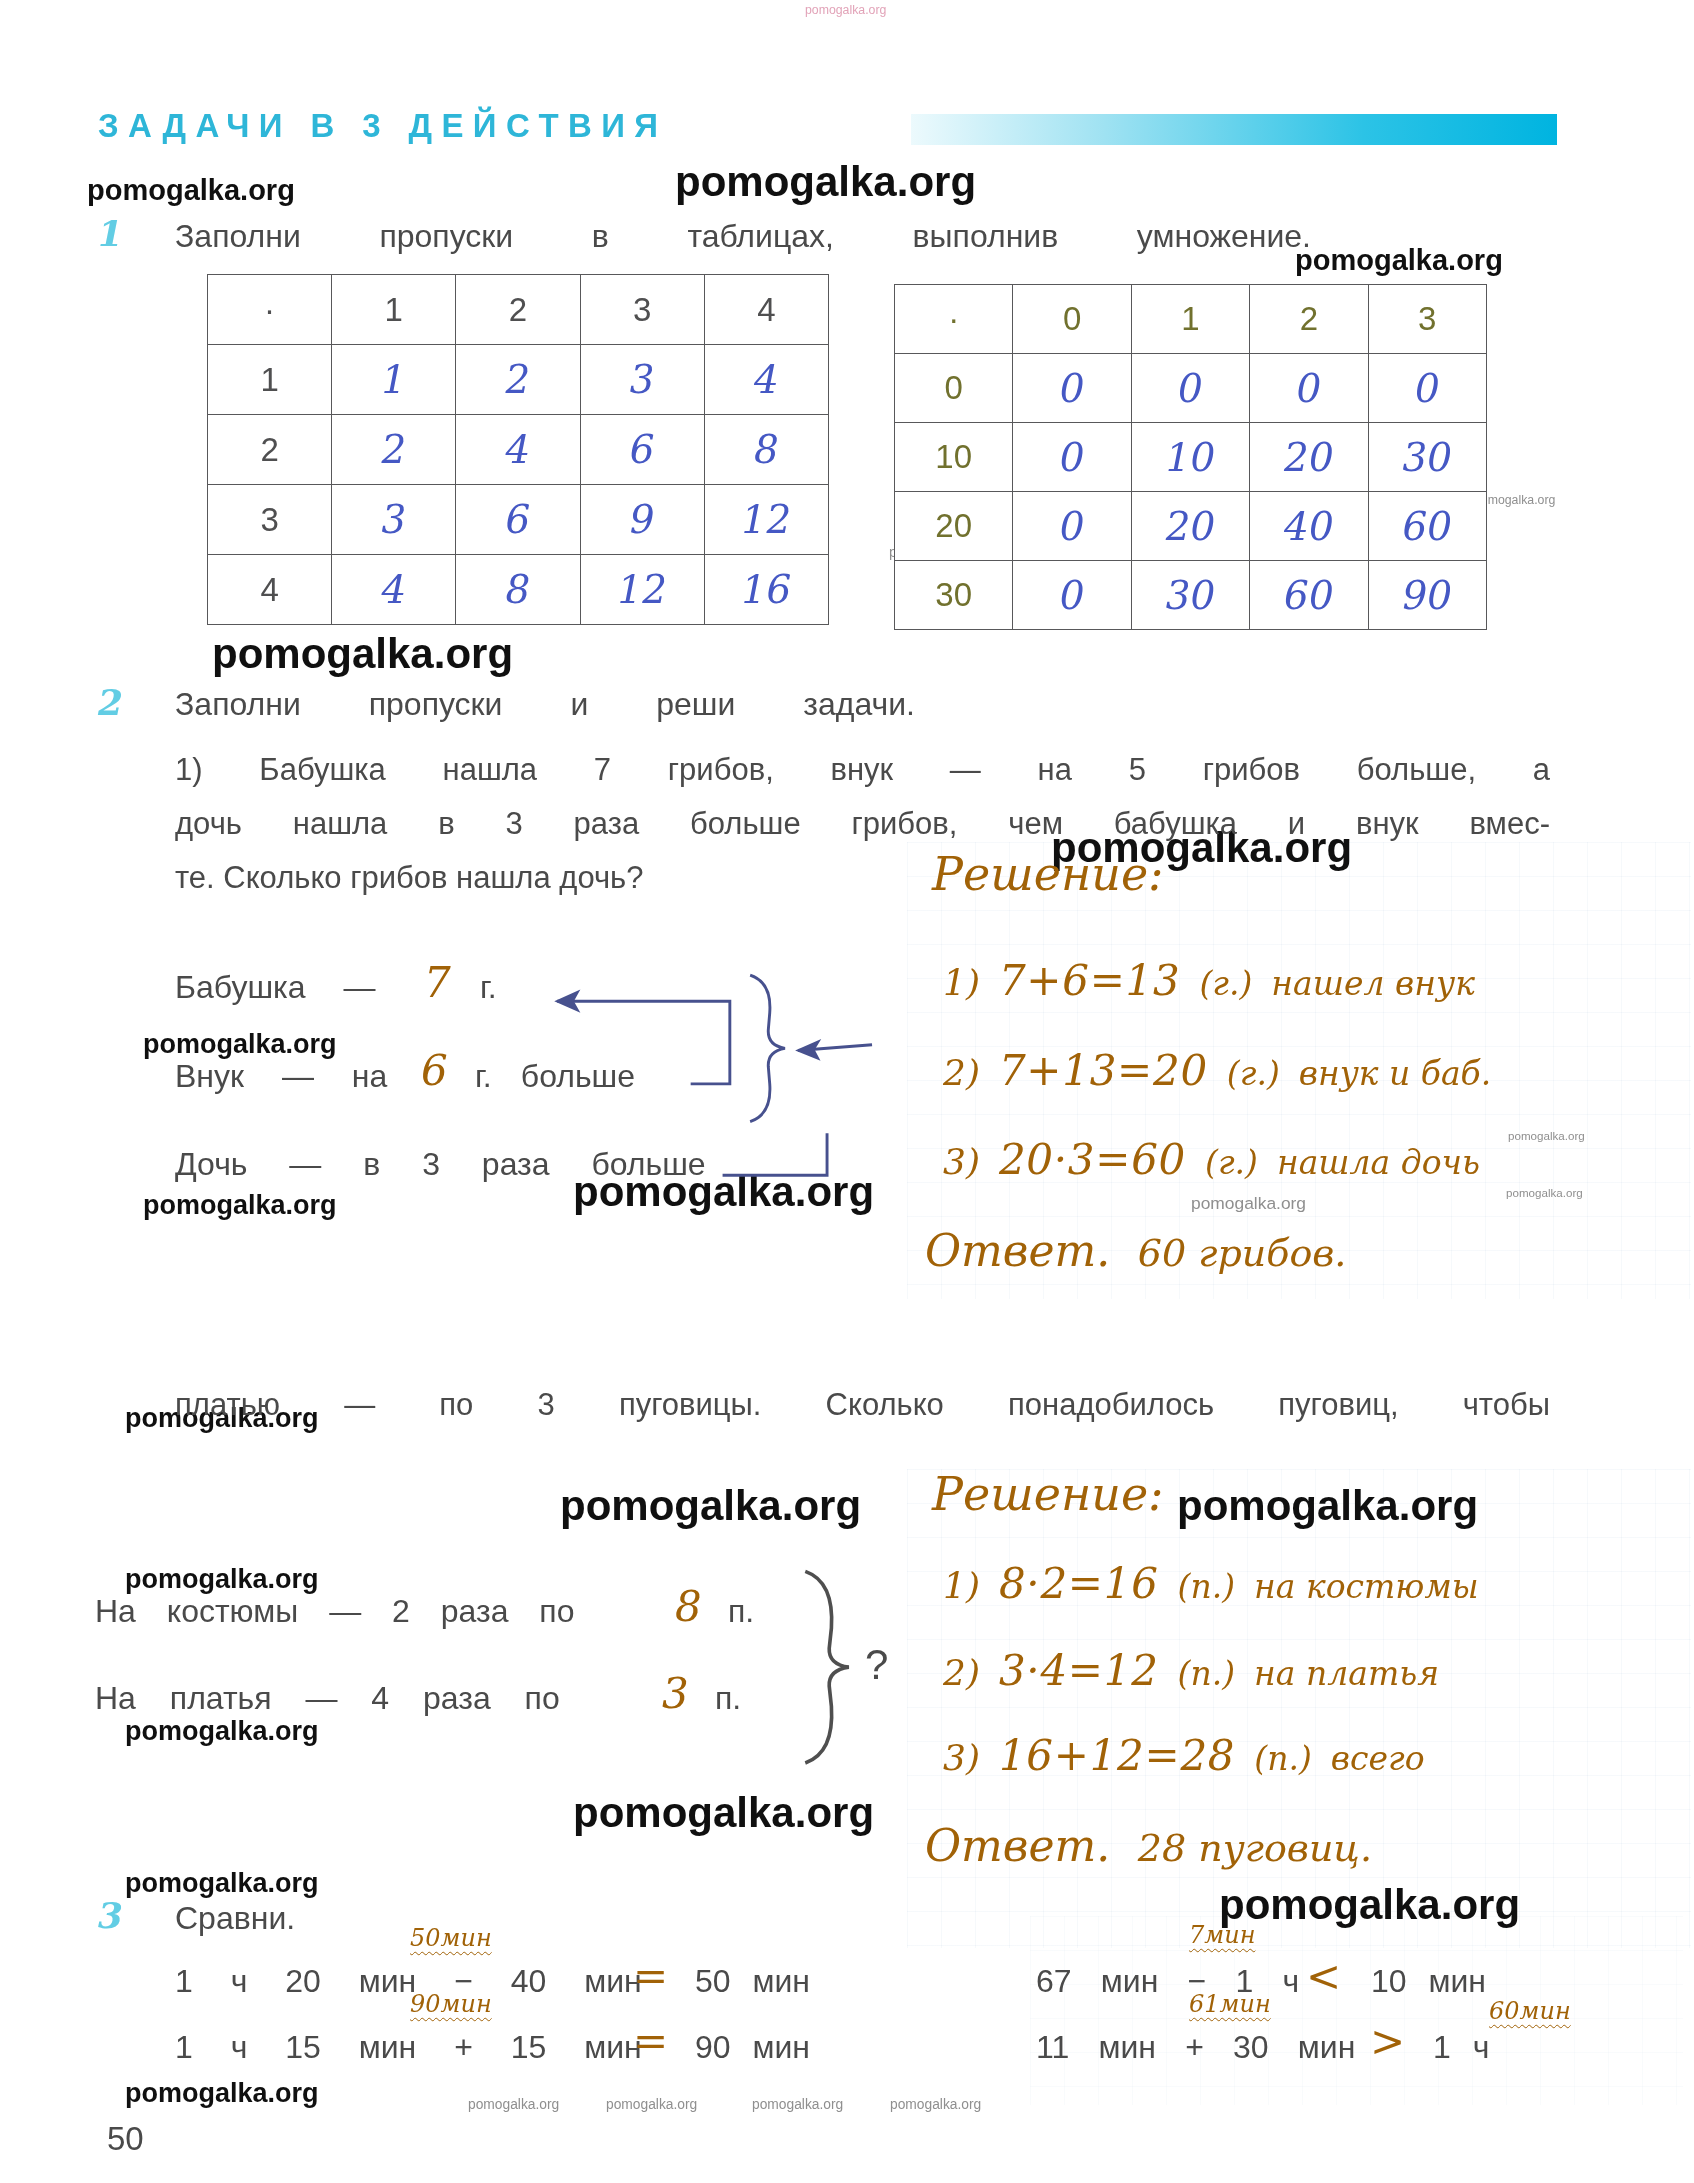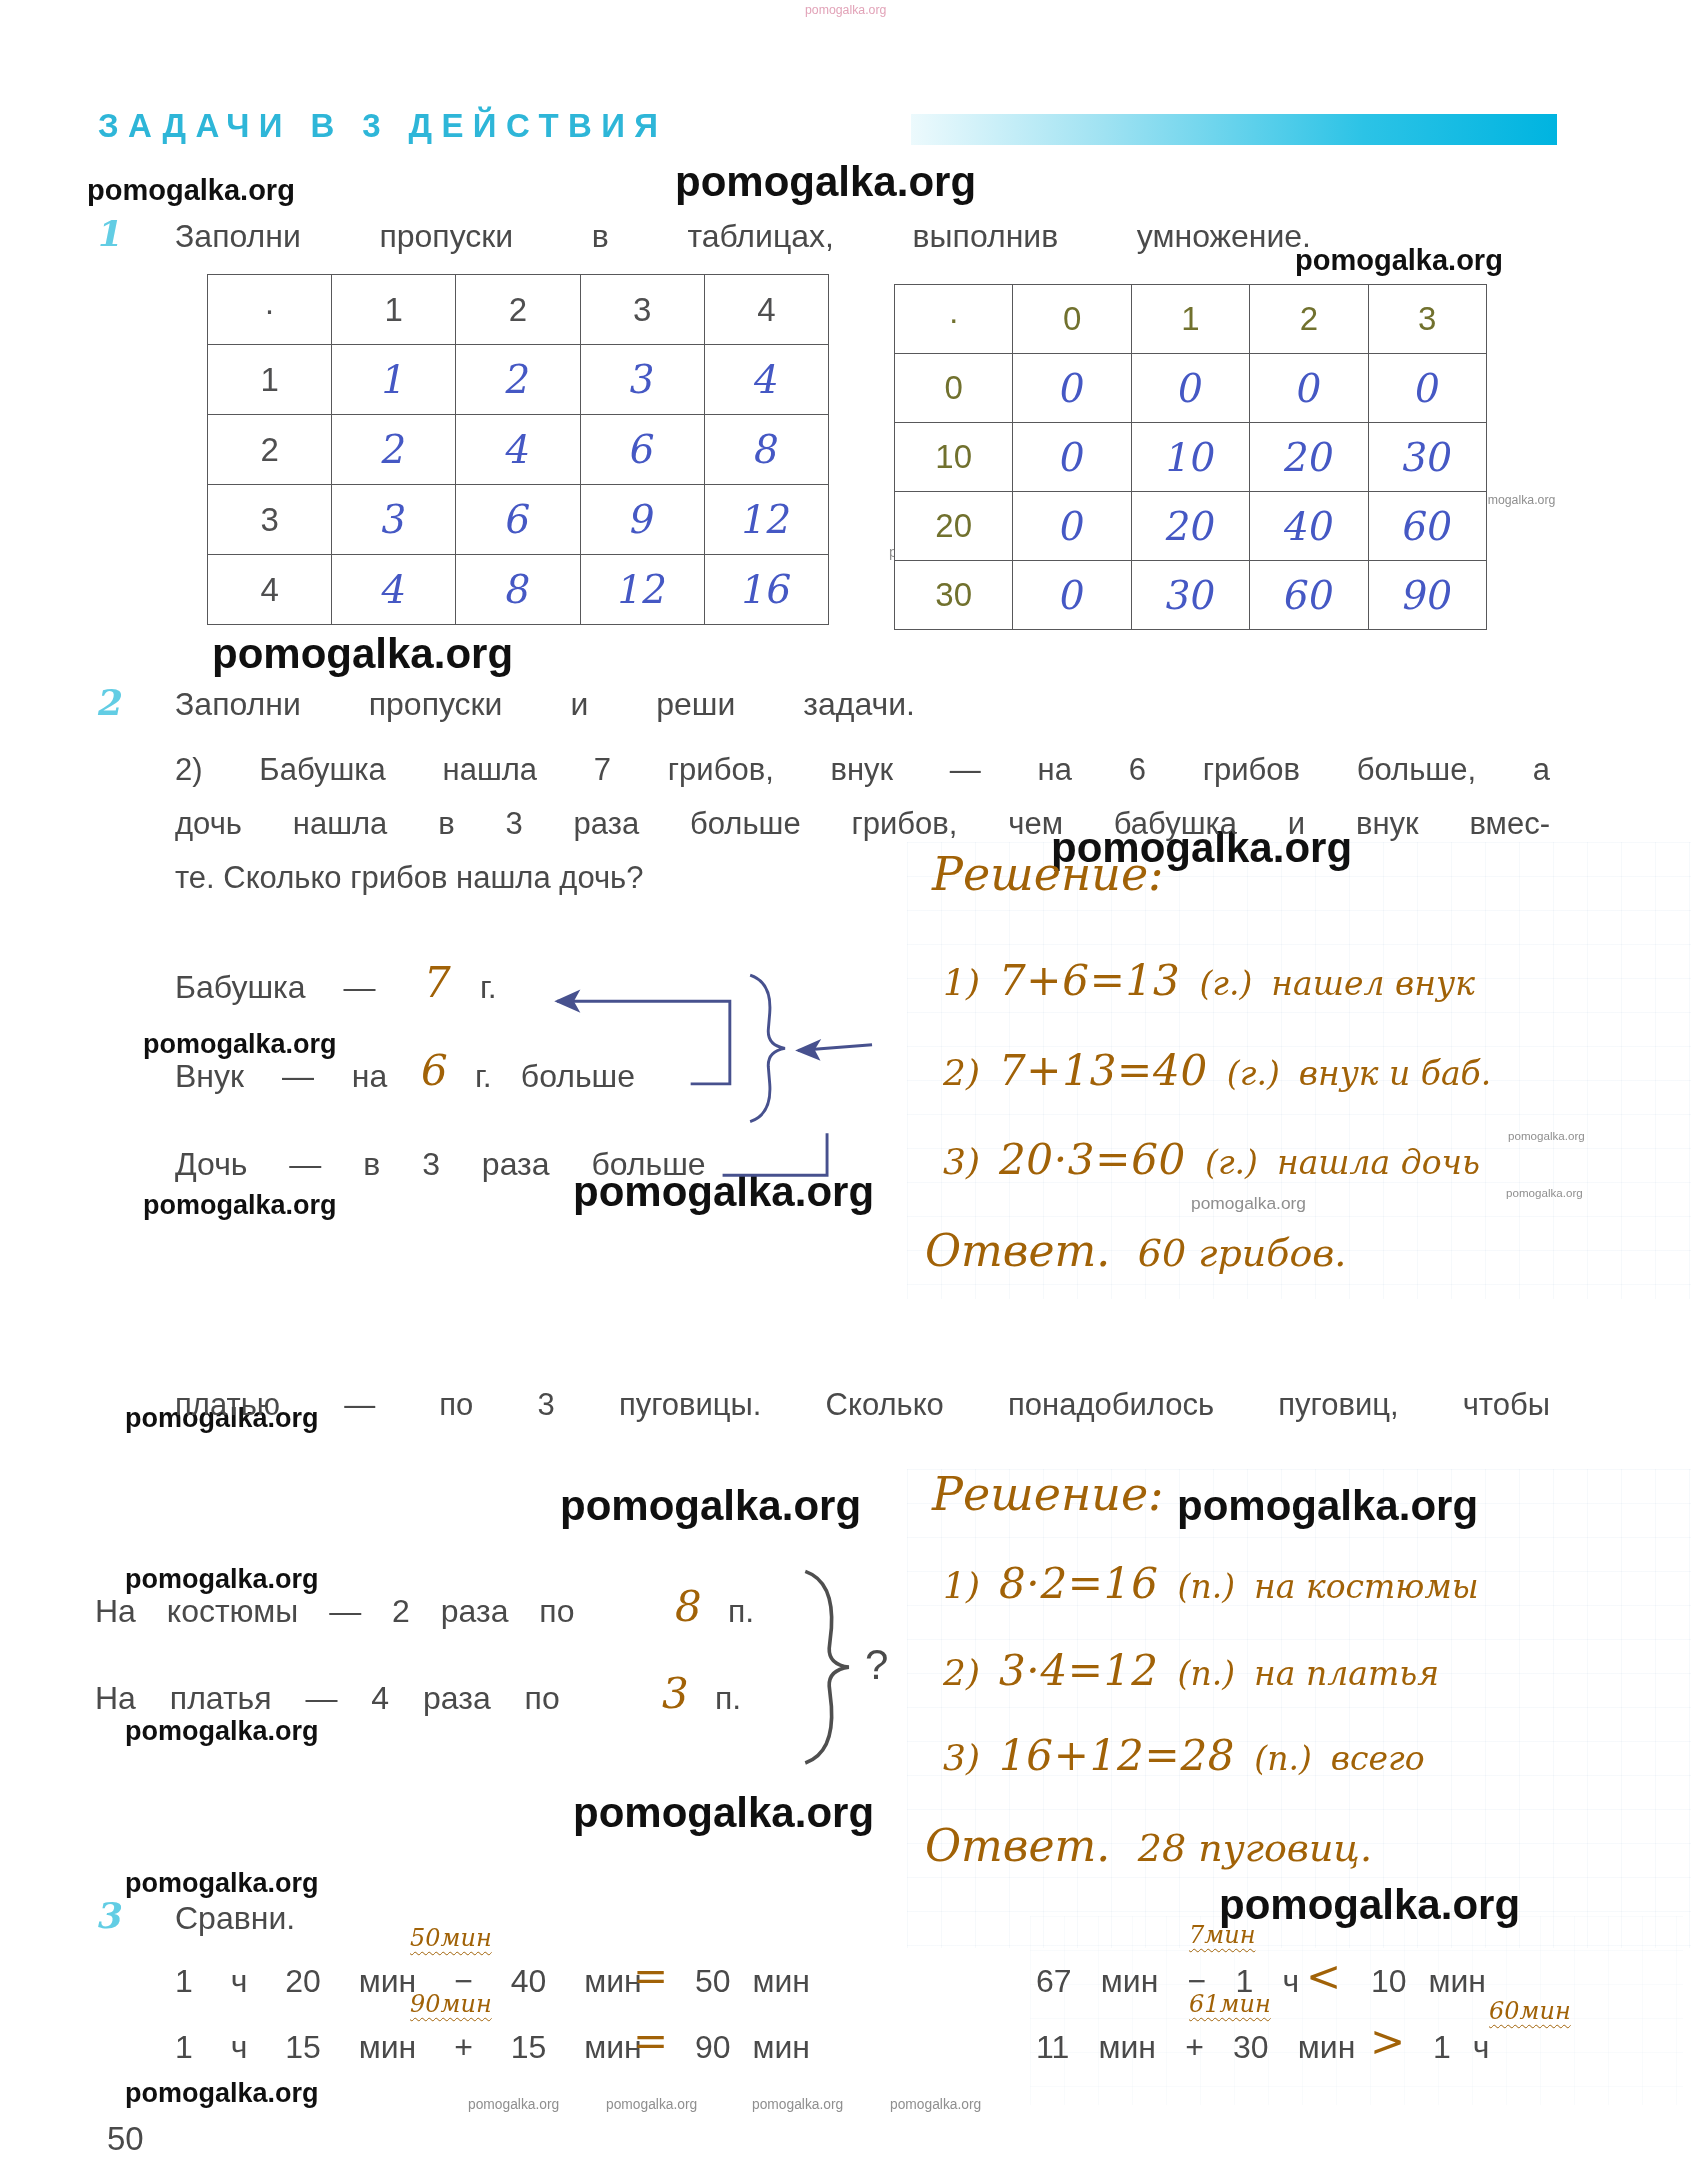--- a/index.html
+++ b/index.html
@@ -161,21 +161,21 @@
     <div class="ph-ol">30</div>
     <div class="hc">0</div>
     <div class="hc">30</div>
     <div class="hc">60</div>
     <div class="hc">90</div>
   </div>
 
   <div class="abs tasknum" style="left:98px;top:681px;">2</div>
   <div class="abs tasktitle jl" style="left:175px;top:686px;width:740px;">Заполни пропуски и реши задачи.</div>
 
-  <div class="para-line jl" style="left:175px;top:747px;">2) Бабушка нашла 7 грибов, внук — на 6 грибов больше, а</div>
+  <div class="para-line jl" style="left:175px;top:747px;">1) Бабушка нашла 7 грибов, внук — на 5 грибов больше, а</div>
   <div class="para-line jl" style="left:175px;top:801px;">дочь нашла в 3 раза больше грибов, чем бабушка и внук вмес-</div>
   <div class="para-line" style="left:175px;top:855px;">те. Сколько грибов нашла дочь?</div>
 
   <div class="sch" style="left:175px;top:969px;word-spacing:29px;">Бабушка —</div>
   <div class="schv hand" style="left:424px;top:958px;">7</div>
   <div class="sch" style="left:480px;top:969px;">г.</div>
 
   <div class="sch" style="left:175px;top:1058px;word-spacing:29px;">Внук — на</div>
   <div class="schv hand" style="left:421px;top:1046px;">6</div>
   <div class="sch" style="left:475px;top:1058px;word-spacing:20.3px;">г. больше</div>
@@ -185,21 +185,21 @@
   <div class="sol-title hand" style="left:932px;top:847px;">Решение:</div>
 
   <div class="step hand" style="left:943px;top:956px;">
     <span class="sn">1)</span>
     <span class="sx">7+6=13</span>
     <span class="su">(г.)</span>
     <span class="sm">нашел внук</span>
   </div>
   <div class="step hand" style="left:943px;top:1046px;">
     <span class="sn">2)</span>
-    <span class="sx">7+13=40</span>
+    <span class="sx">7+13=20</span>
     <span class="su">(г.)</span>
     <span class="sm">внук и баб.</span>
   </div>
   <div class="step hand" style="left:943px;top:1135px;">
     <span class="sn">3)</span>
     <span class="sx">20·3=60</span>
     <span class="su">(г.)</span>
     <span class="sm">нашла дочь</span>
   </div>
   <div class="ansr hand" style="left:925px;top:1225px;">

